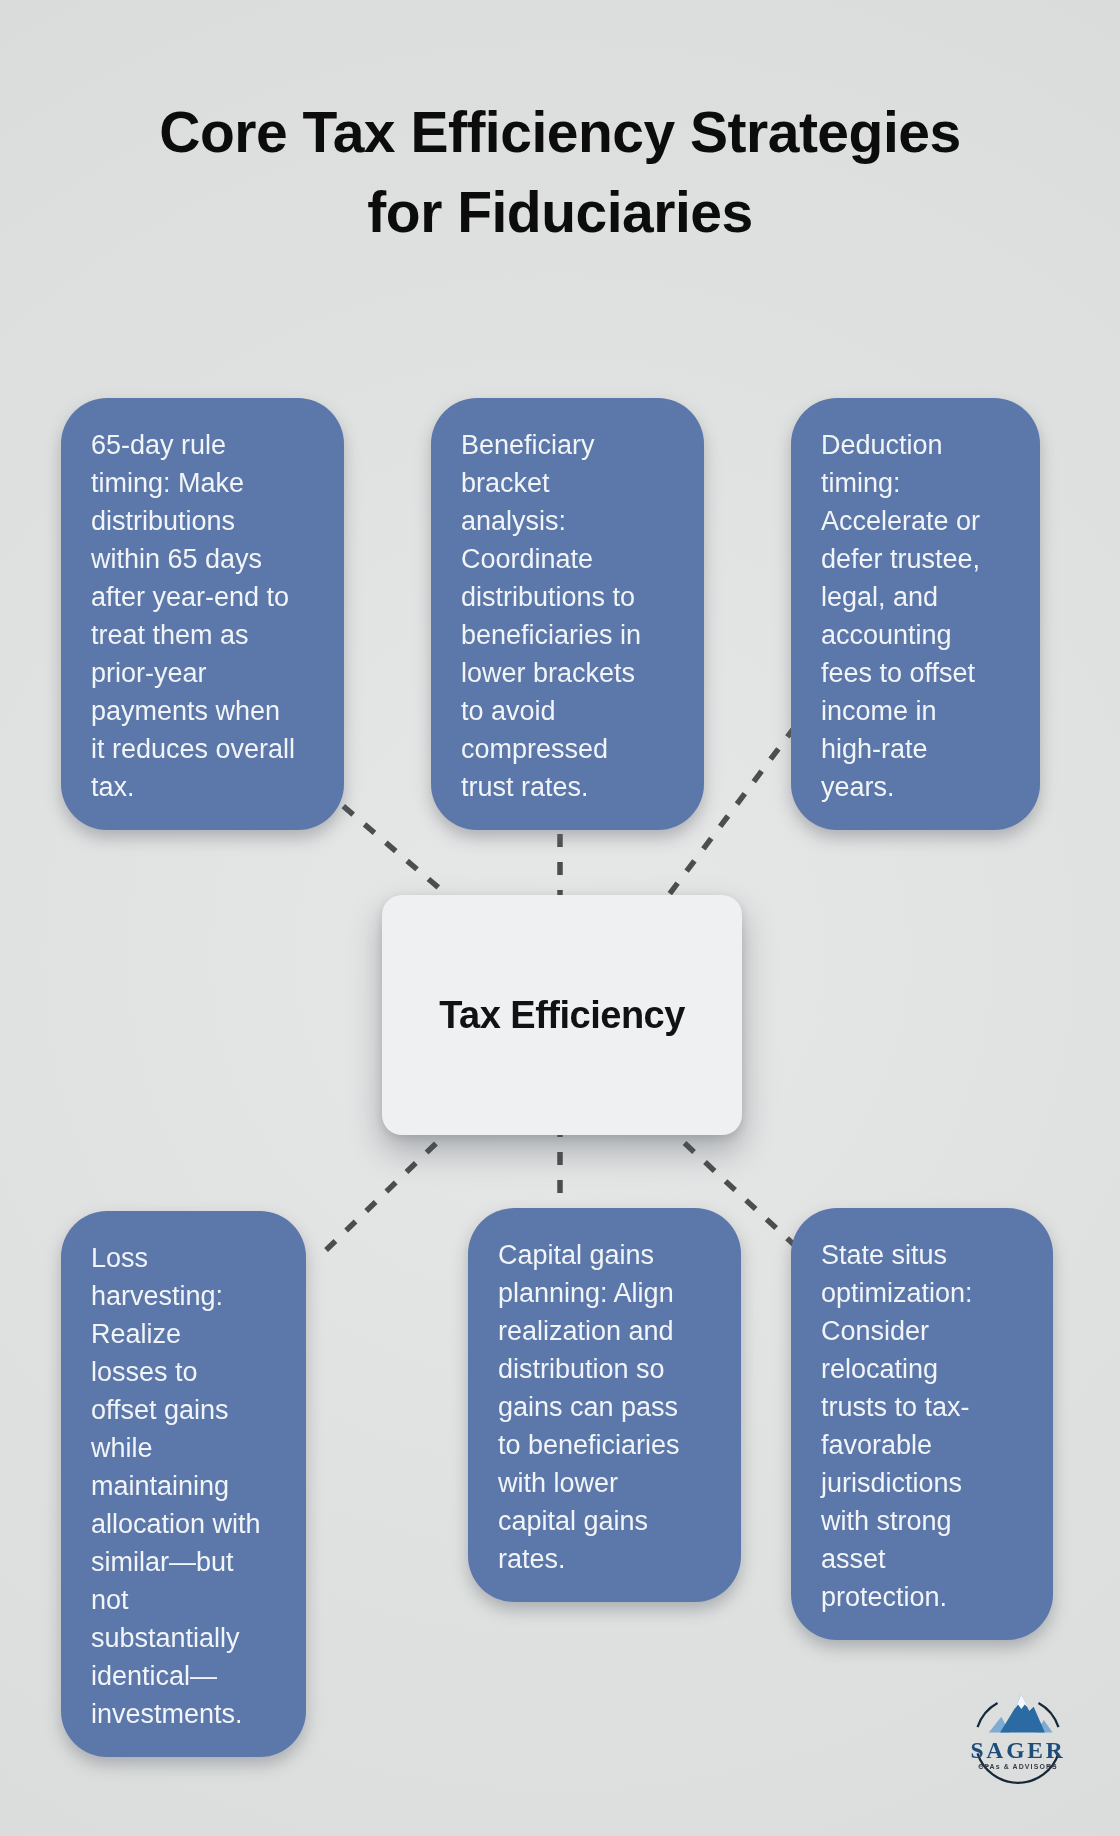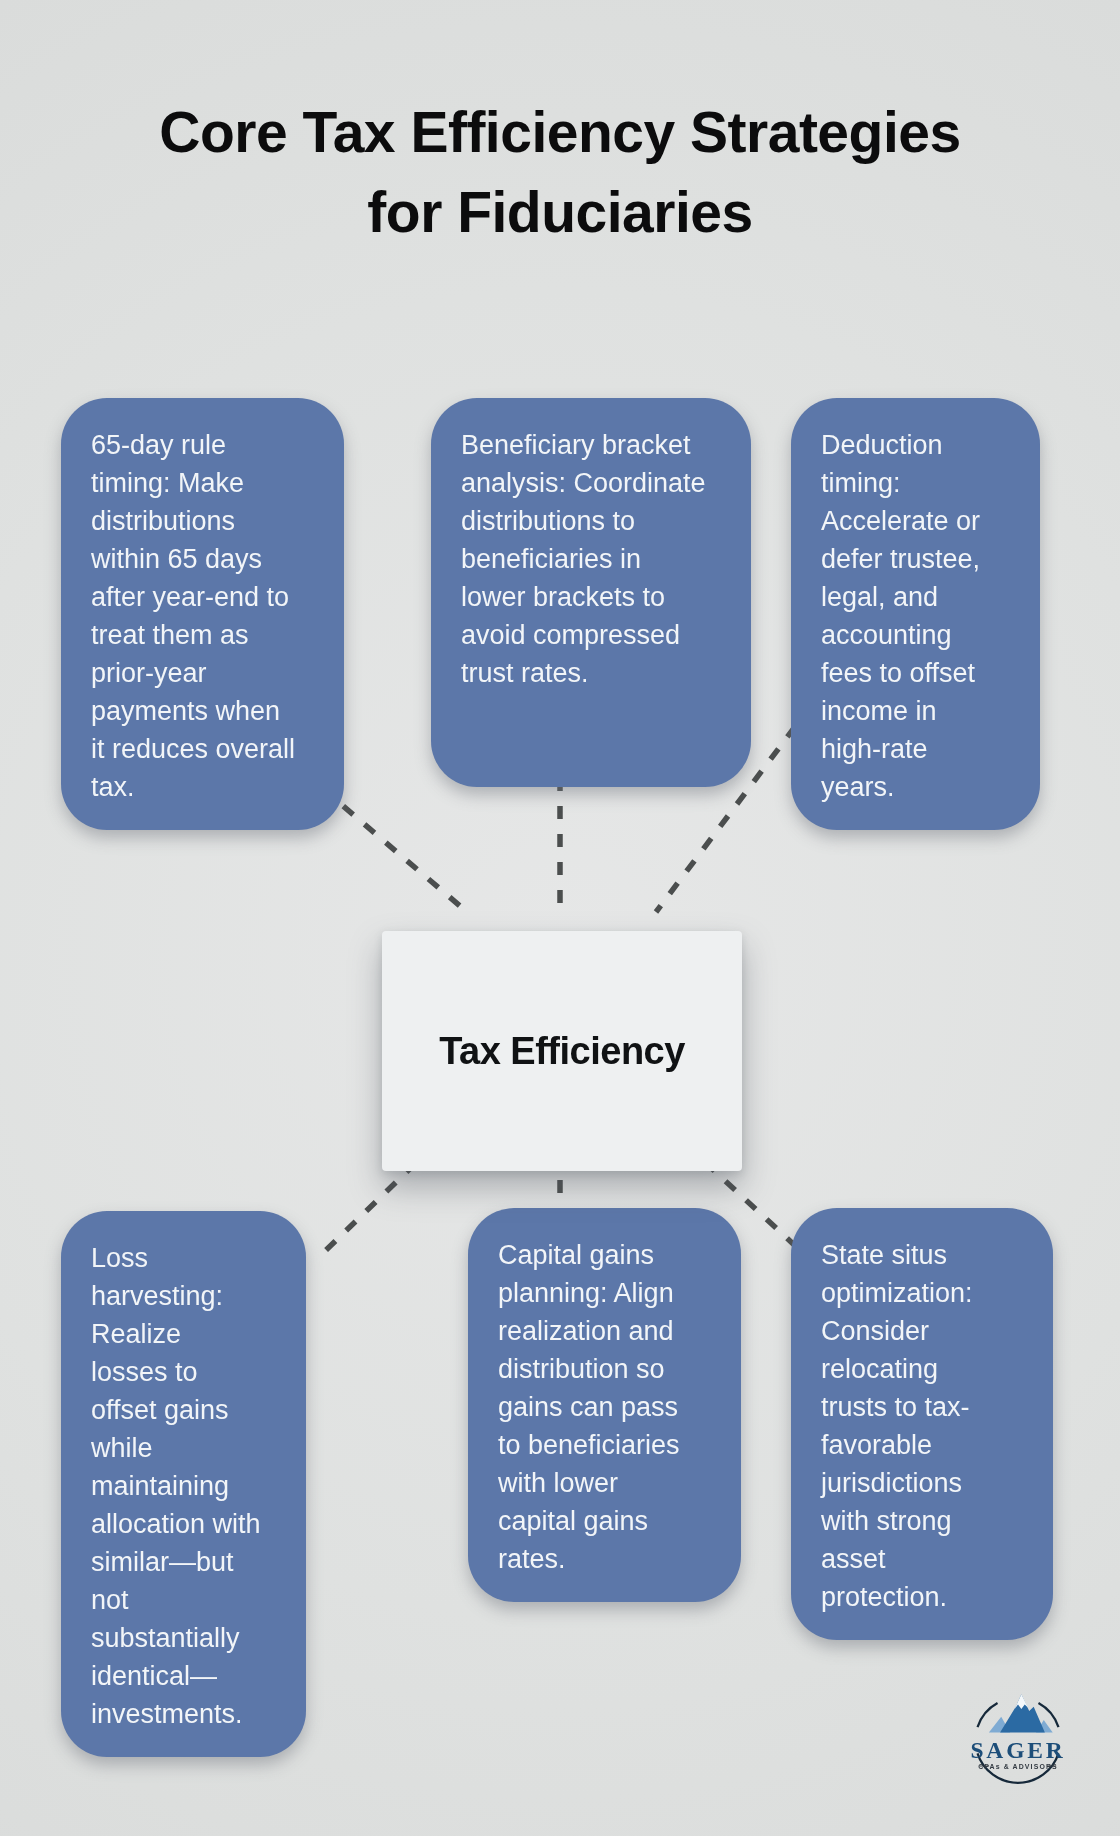--- a/index.html
+++ b/index.html
@@ -47,40 +47,39 @@
     box-sizing: border-box;
     background: #5c77a9;
     color: #f2f5f8;
     border-radius: 46px;
     padding: 28px 44px 24px 30px;
     font-size: 27px;
     line-height: 38px;
     box-shadow: 0 8px 16px rgba(110, 115, 124, 0.45);
   }
   .c1 { left: 61px;  top: 398px;  width: 283px; min-height: 420px; }
-  .c2 { left: 431px; top: 398px;  width: 320px; min-height: 389px; }
+  .c2 { left: 431px; top: 398px;  width: 273px; min-height: 389px; }
   .c3 { left: 791px; top: 398px;  width: 249px; min-height: 342px; }
   .c4 { left: 61px;  top: 1211px; width: 245px; min-height: 381px; }
   .c5 { left: 431px; top: 1208px; width: 273px; min-height: 342px; margin-left: 37px; }
   .c6 { left: 791px; top: 1208px; width: 262px; min-height: 342px; }
   .center-node {
     position: absolute;
     z-index: 3;
     left: 382px;
     top: 895px;
     width: 360px;
     height: 240px;
     box-sizing: border-box;
     background: #eef0f1;
-    border-radius: 4px;
+    border-radius: 20px;
     box-shadow: 0 16px 32px rgba(80, 86, 96, 0.40), 0 3px 8px rgba(80, 86, 96, 0.18);
     display: flex;
     align-items: center;
     justify-content: center;
-    margin-top: 36px;
   }
   .center-node .label {
     color: #101214;
     font-size: 38px;
     font-weight: 700;
     letter-spacing: -0.5px;
   }
   .logo {
     position: absolute;
     z-index: 2;

